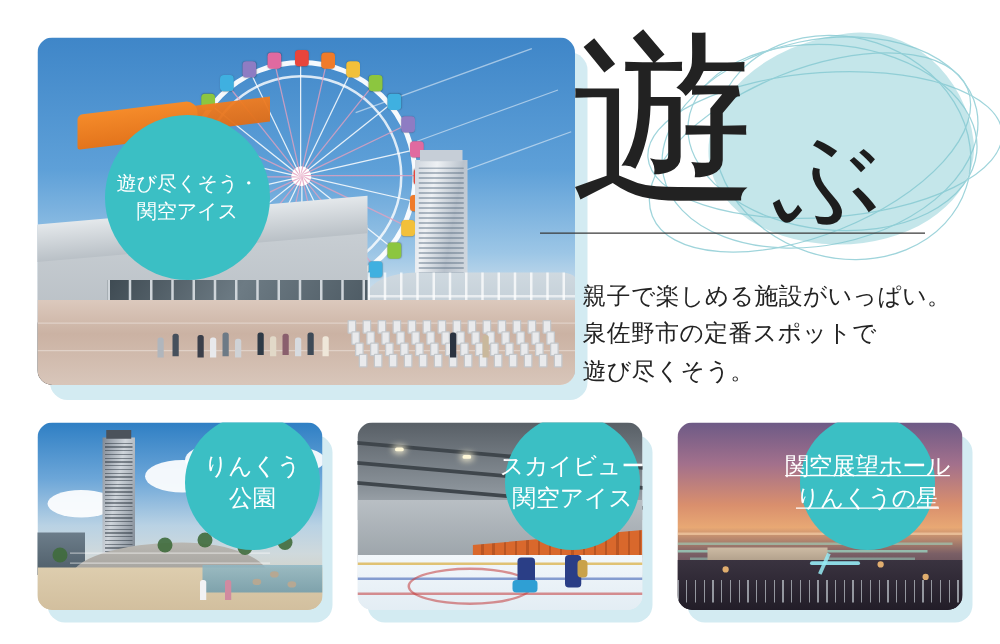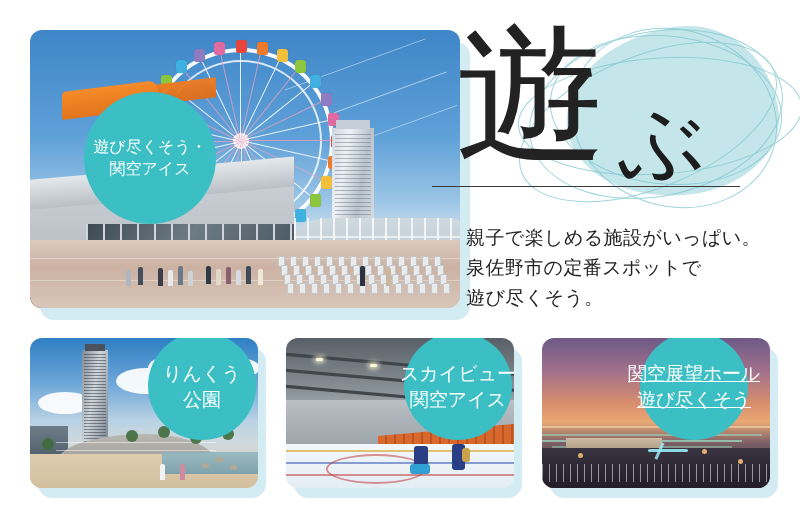--- a/index.html
+++ b/index.html
@@ -486,17 +486,17 @@
       <div class="glow" style="left:160px;bottom:34px;width:5px;height:5px;"></div>
       <div class="glow" style="left:196px;bottom:24px;width:5px;height:5px;"></div>
       <div id="sky-plane">
         <div class="body"></div>
           <div class="wing"></div>
       </div>
       <div id="sky-fence"></div>
     </div>
     <div class="badge badge-sm" id="badge-sky" style="left:98px;top:-6px;text-decoration:underline;">
       <span>関空展望ホール</span>
-      <span>遊び尽くそう</span>
+      <span>りんくうの星</span>
     </div>
   </div>
 
 </div>
 
 </body></html>

